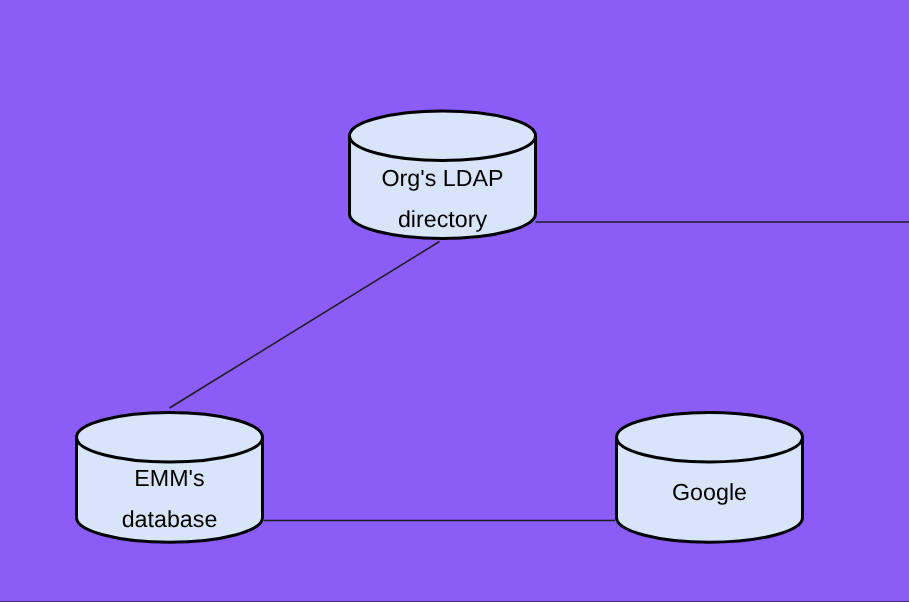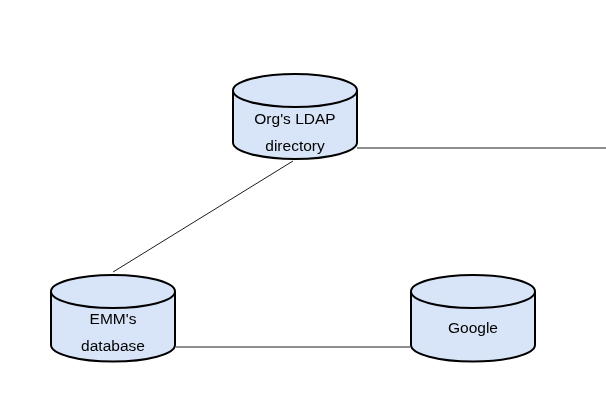--- a/index.html
+++ b/index.html
@@ -8,21 +8,21 @@
     width: 606px;
     height: 401px;
     background: #000000;
     overflow: hidden;
     font-family: "Liberation Sans", sans-serif;
   }
   .stage {
     position: relative;
     width: 606px;
     height: 401px;
-    background: #ffffff;
+    background: #8b5cf6;
   }
   svg { display: block; }
   .cyl-body, .cyl-top {
     stroke: #000000;
     stroke-width: 2;
   }
   .node-label {
     fill: #000000;
     font-family: "Liberation Sans", sans-serif;
     font-size: 15.5px;

